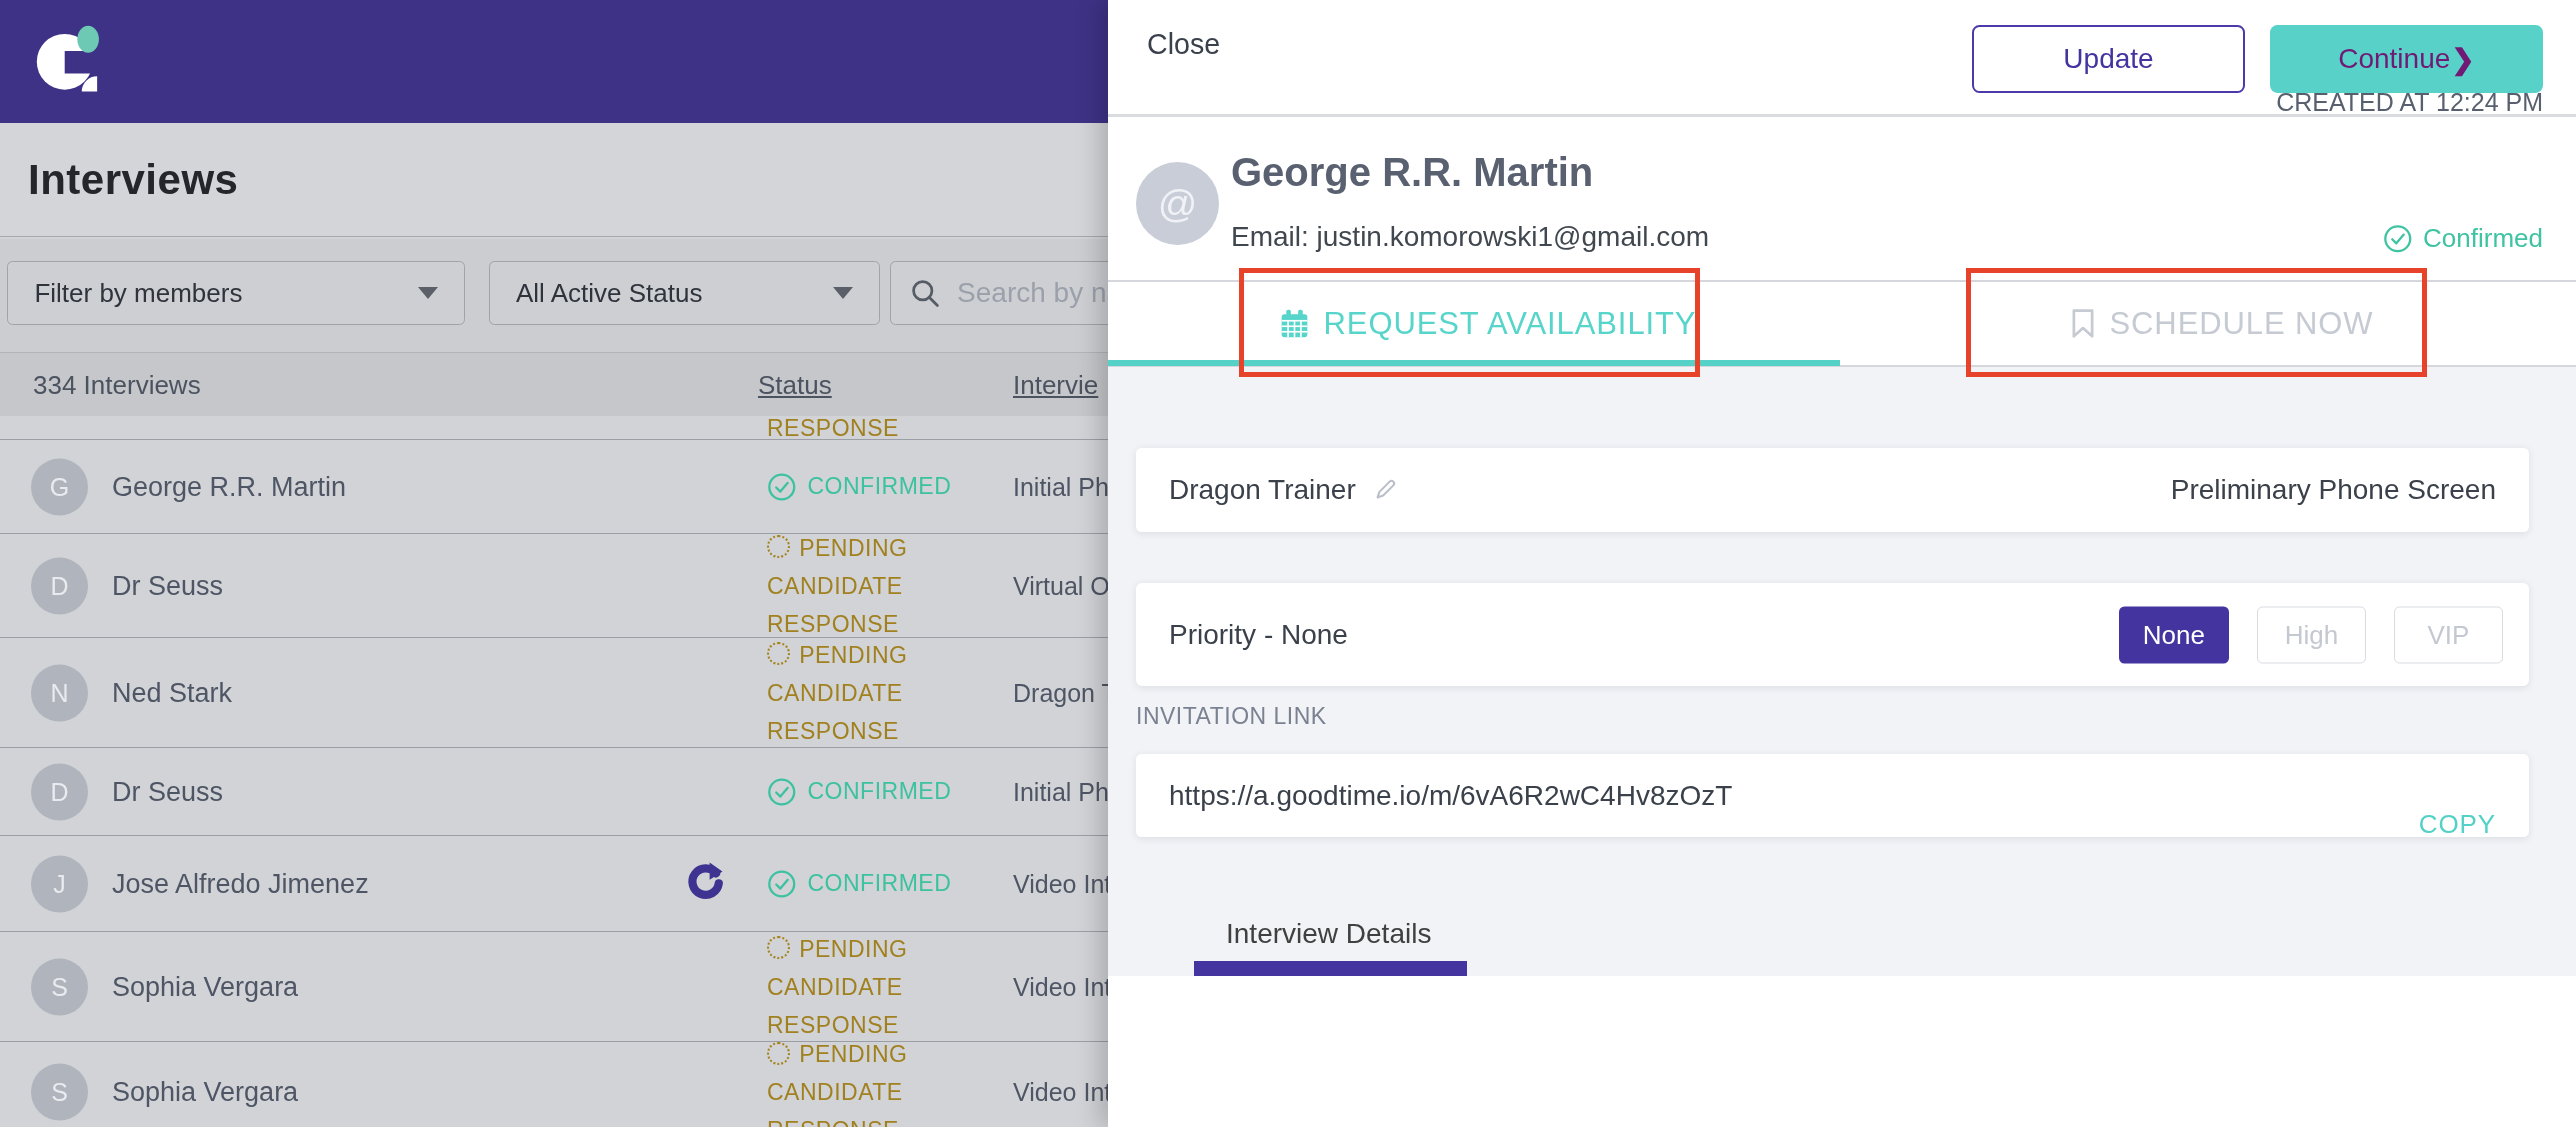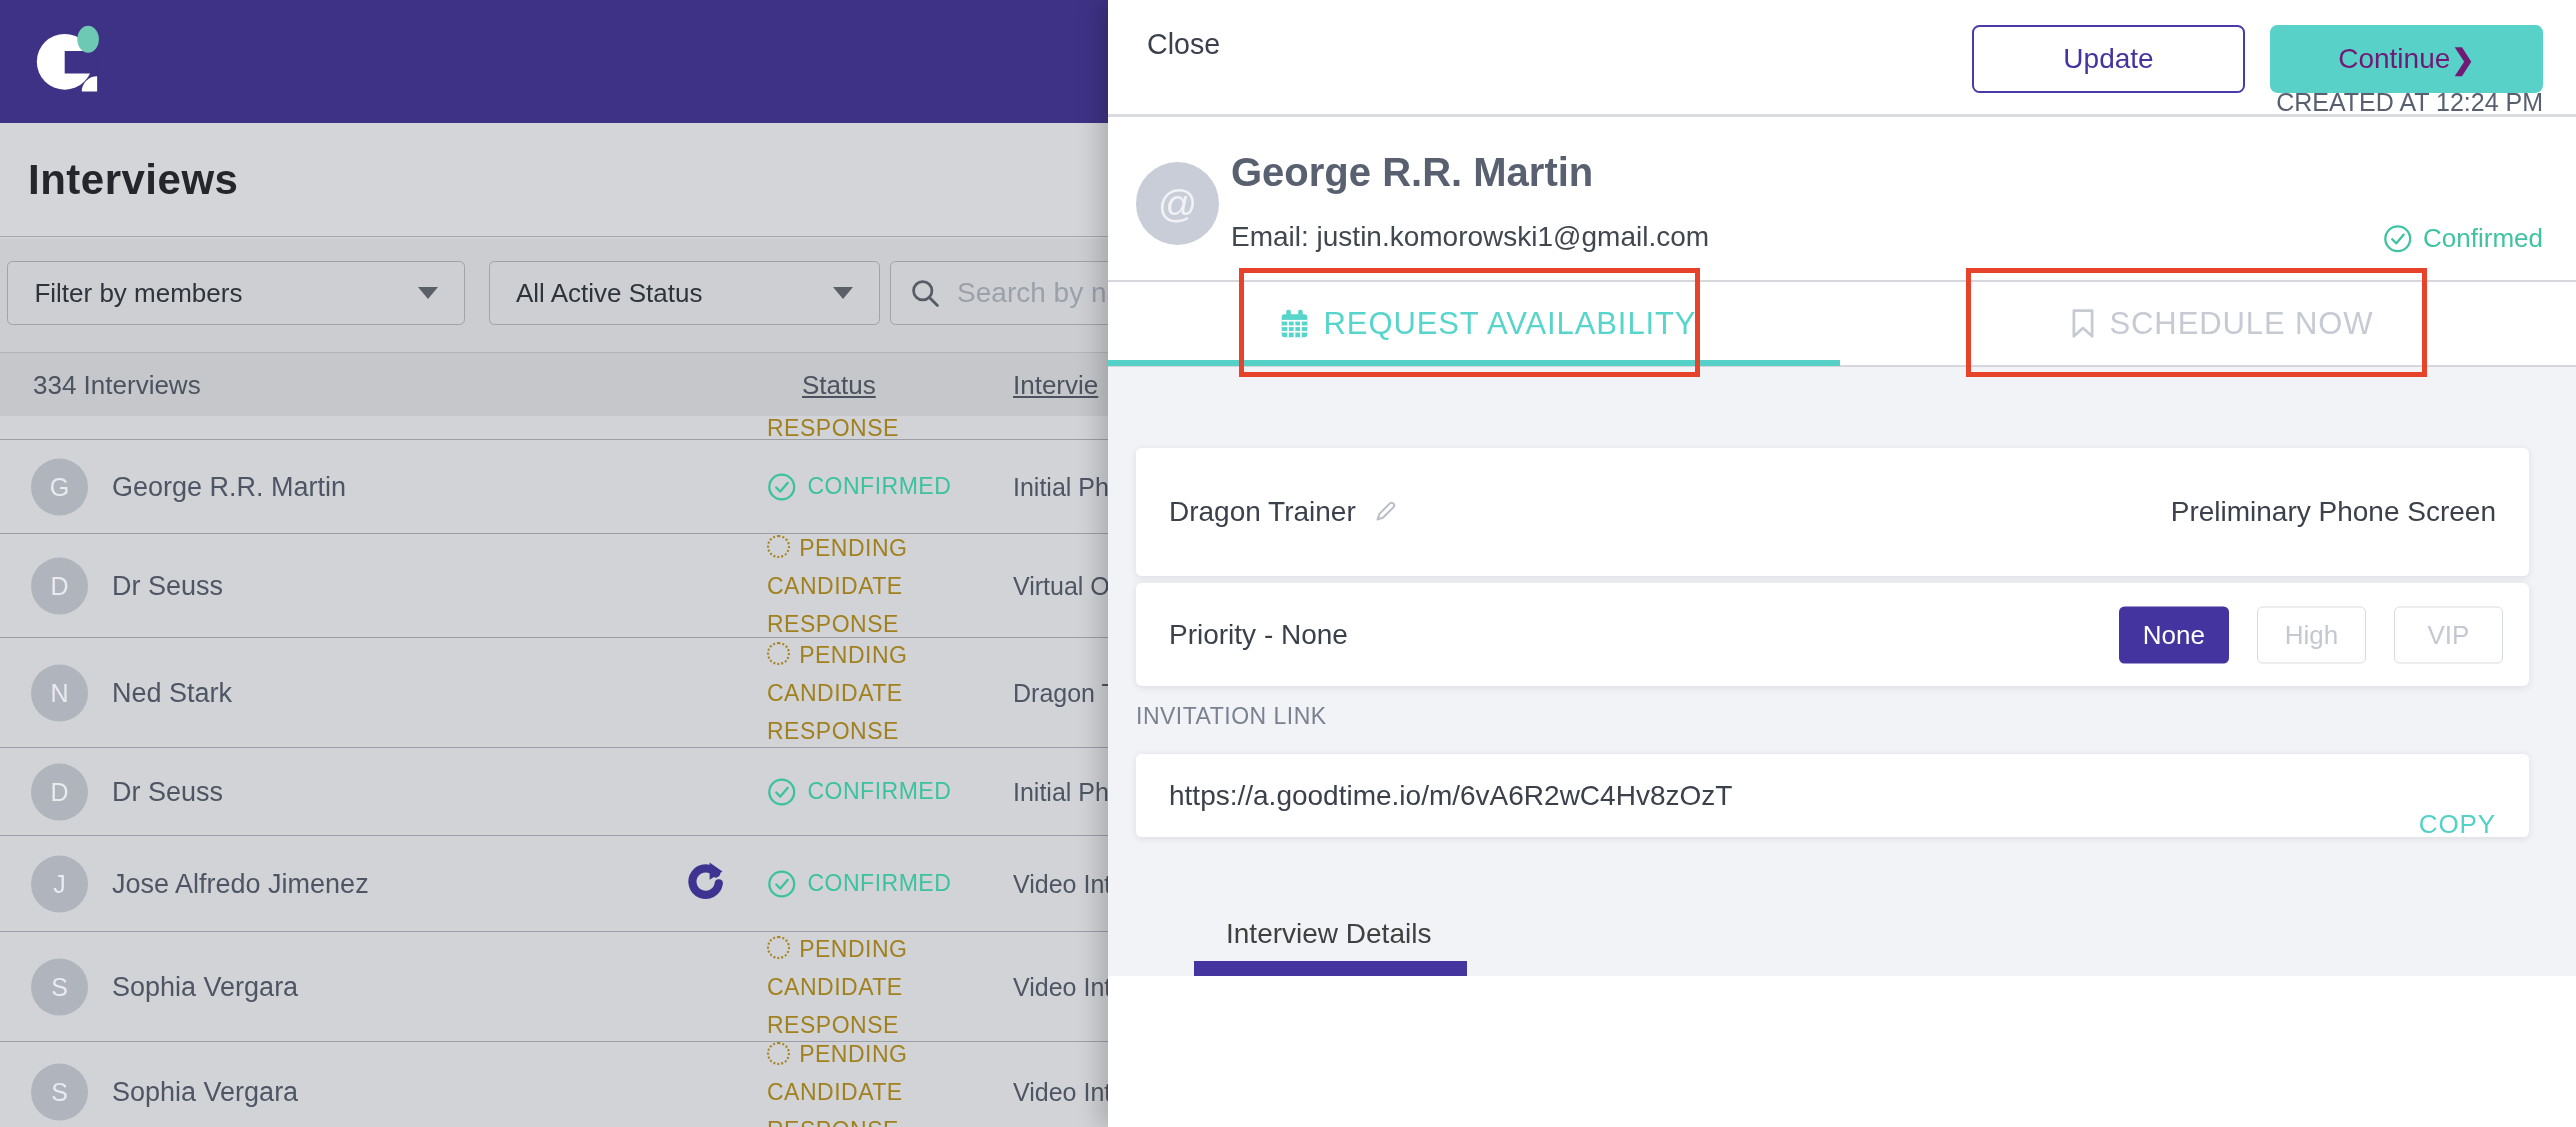--- a/index.html
+++ b/index.html
@@ -16,21 +16,21 @@
   .fake-select, .search-box { position:absolute; top:22px; height:64px; background:#cdcfd3; border:1.8px solid #a0a3a8; border-radius:5.5px; display:flex; align-items:center; font-size:26px; color:#2f343c; }
   .fake-select { padding:0 26px; justify-content:space-between; }
   .sel-members { left:7.4px; width:458px; }
   .sel-status  { left:489px; width:391px; }
   .caret-down { width:0; height:0; border-left:10px solid transparent; border-right:10px solid transparent; border-top:12px solid #5a5f68; margin-left:18.4px; }
   .search-box { left:890px; width:405px; padding:0 18.4px; color:#9ba0ab; }
   .search-box .ph { margin-left:14.7px; font-size:28px; }
   .table-head { position:absolute; left:0; top:353px; width:100%; height:64px; background:#c5c7ca; border-bottom:1.8px solid #85888e; font-size:26px; color:#4c5360; }
   .table-head span { position:absolute; top:16.6px; }
   .th-count { left:33px; }
-  .th-status { left:758px; text-decoration:underline;margin-left:44px; }
+  .th-status { left:758px; text-decoration:underline; }
   .th-interview { left:1013px; text-decoration:underline; white-space:nowrap; }
   .rows { position:absolute; left:0; top:416px; width:100%; height:711px; background:#d1d3d6; overflow:hidden; }
   .row { position:relative; width:100%; border-bottom:1.8px solid #9b9ea5; overflow:hidden; }
   .row .avatar { position:absolute; left:31px; top:50%; transform:translateY(-50%); width:57px; height:57px; border-radius:50%; background:#b0b4bd; color:#e9ebef; font-size:25px; display:flex; align-items:center; justify-content:center; }
   .row .name { position:absolute; left:112px; top:50%; transform:translateY(-50%); font-size:27px; color:#4e5564; white-space:nowrap; }
   .row .refresh { position:absolute; left:685px; top:50%; transform:translateY(-50%); display:none; }
   .row .status { position:absolute; left:767px; top:50%; transform:translateY(-50%); }
   .st-confirmed { display:flex; align-items:center; gap:11px; color:#3cc2a0; font-size:23px; letter-spacing:0.5px; white-space:nowrap; }
   .st-pending { width:184px; color:#a1801f; font-size:23px; line-height:38px; letter-spacing:0.5px; }
   .dot-spinner { display:inline-block; width:23px; height:23px; border:2.8px dotted #a78420; border-radius:50%; margin-right:9.2px; vertical-align:-2.8px; }
@@ -52,21 +52,21 @@
   .tabbar { position:absolute; left:0; top:280px; width:100%; height:87px; background:#fff; border-top:2.8px solid #d5d7dc; border-bottom:2.8px solid #d5d7dc; display:flex; }
   .tab { flex:1; display:flex; align-items:center; justify-content:center; gap:13px; font-size:31px; letter-spacing:0.9px; cursor:pointer;padding-left:24px; }
   .tab-request { color:#58d5ca; }
   .tab-schedule { color:#c6cad3; }
   .tab-underline { position:absolute; left:0; top:360px; width:732px; height:6.4px; background:#56d1c7; }
   .p-body { position:absolute; left:0; top:367px; width:100%; height:609px; background:#f2f3f7; }
   .sec-label { position:absolute; left:28px; font-size:23px; color:#7a8190; letter-spacing:0.5px; }
   .lbl-ats { top:46px; }
   .lbl-invite { top:336px; }
   .card { position:absolute; left:28px; width:1393px; background:#fff; border-radius:5.5px; box-shadow:0 1.8px 7.4px rgba(40,45,60,0.10); }
-  .card-ats { top:81px; height:128px; }
+  .card-ats { top:81px; height:84px; }
   .card-priority { top:216px; height:103px;border-radius:6px; }
   .card-invite { top:387px; height:83px; }
   .card-left { position:absolute; left:33px; top:50%; transform:translateY(-50%); font-size:28px; color:#3a414b; display:flex; align-items:center; gap:16.6px; }
   .card-right { position:absolute; right:33px; top:50%; transform:translateY(-50%); font-size:28px; color:#3a414b; }
   .prio-btns { position:absolute; right:26px; top:50%; transform:translateY(-50%); display:flex; gap:28px; }
   .prio-btn { height:57px; min-width:109px; padding:0 24px; border-radius:5.5px; font-size:26px; display:flex; align-items:center; justify-content:center; }
   .prio-none { background:#43349f; color:#fff; border:none; }
   .prio-outline { background:#fff; border:1.8px solid #d8dbe0; color:#c4c8d1; }
   .copy-link { color:#53d1c7 !important; letter-spacing:0.9px; font-size:26px !important; cursor:pointer;margin-top:28px; }
   .details-tab { position:absolute; left:118px; top:551px; font-size:28px; color:#404040; }

